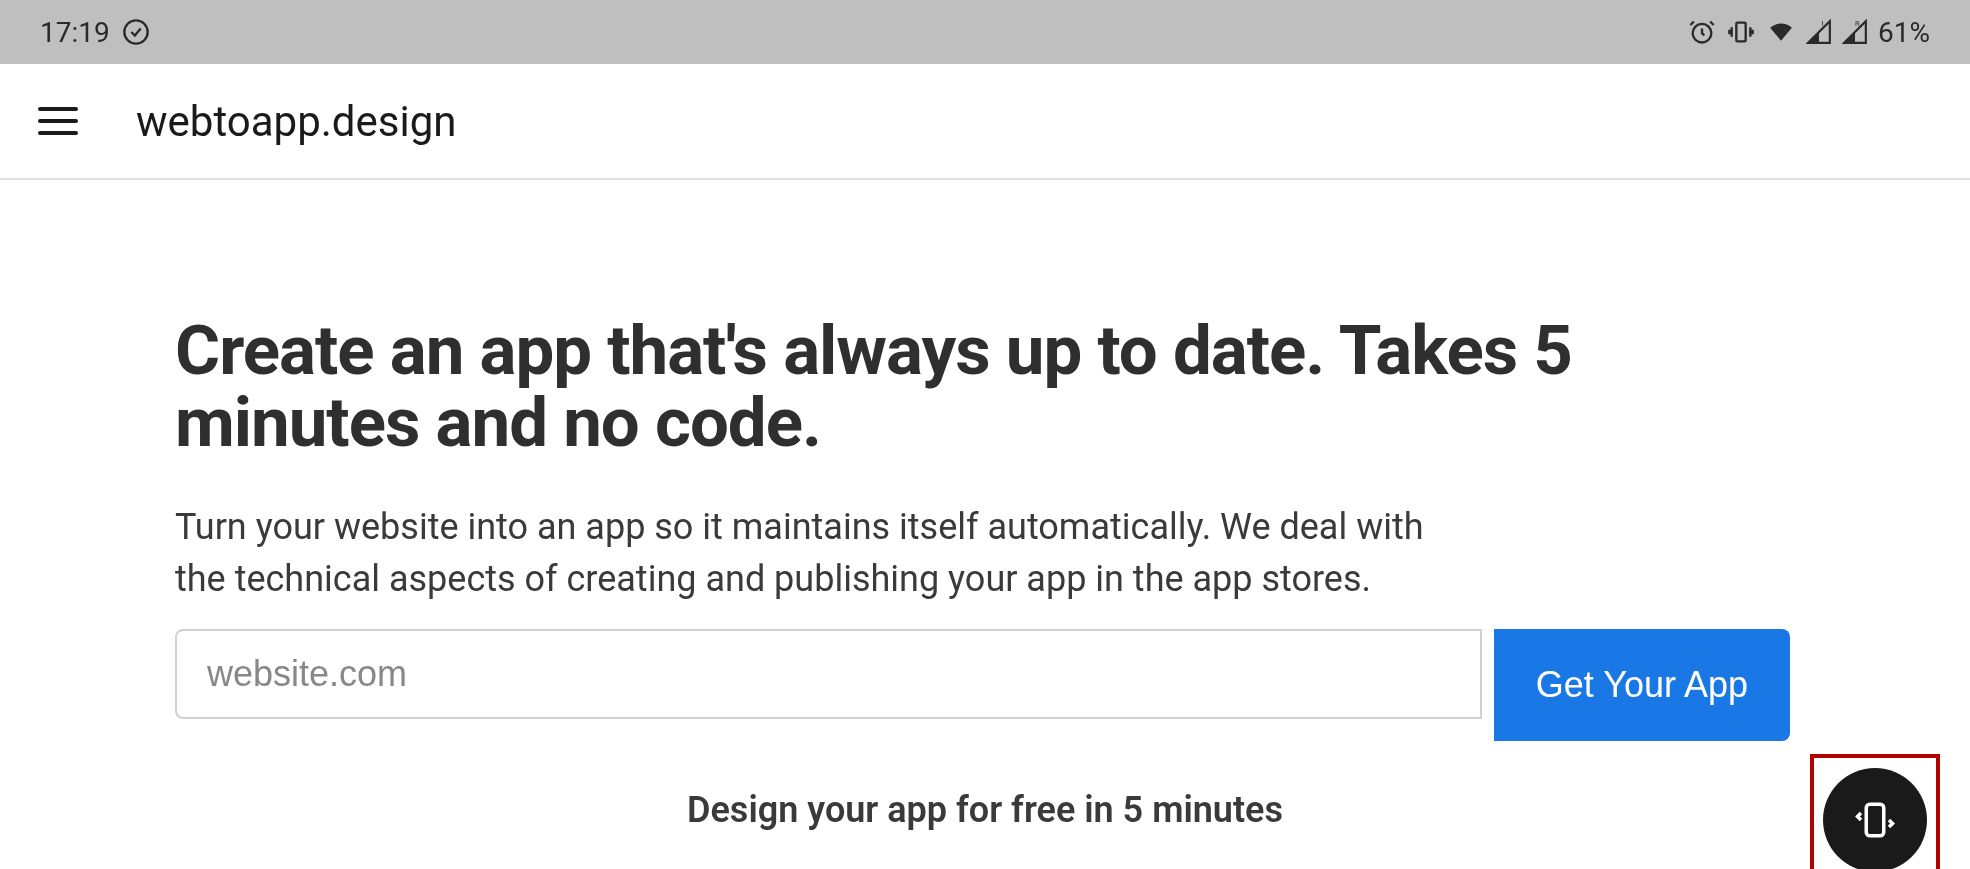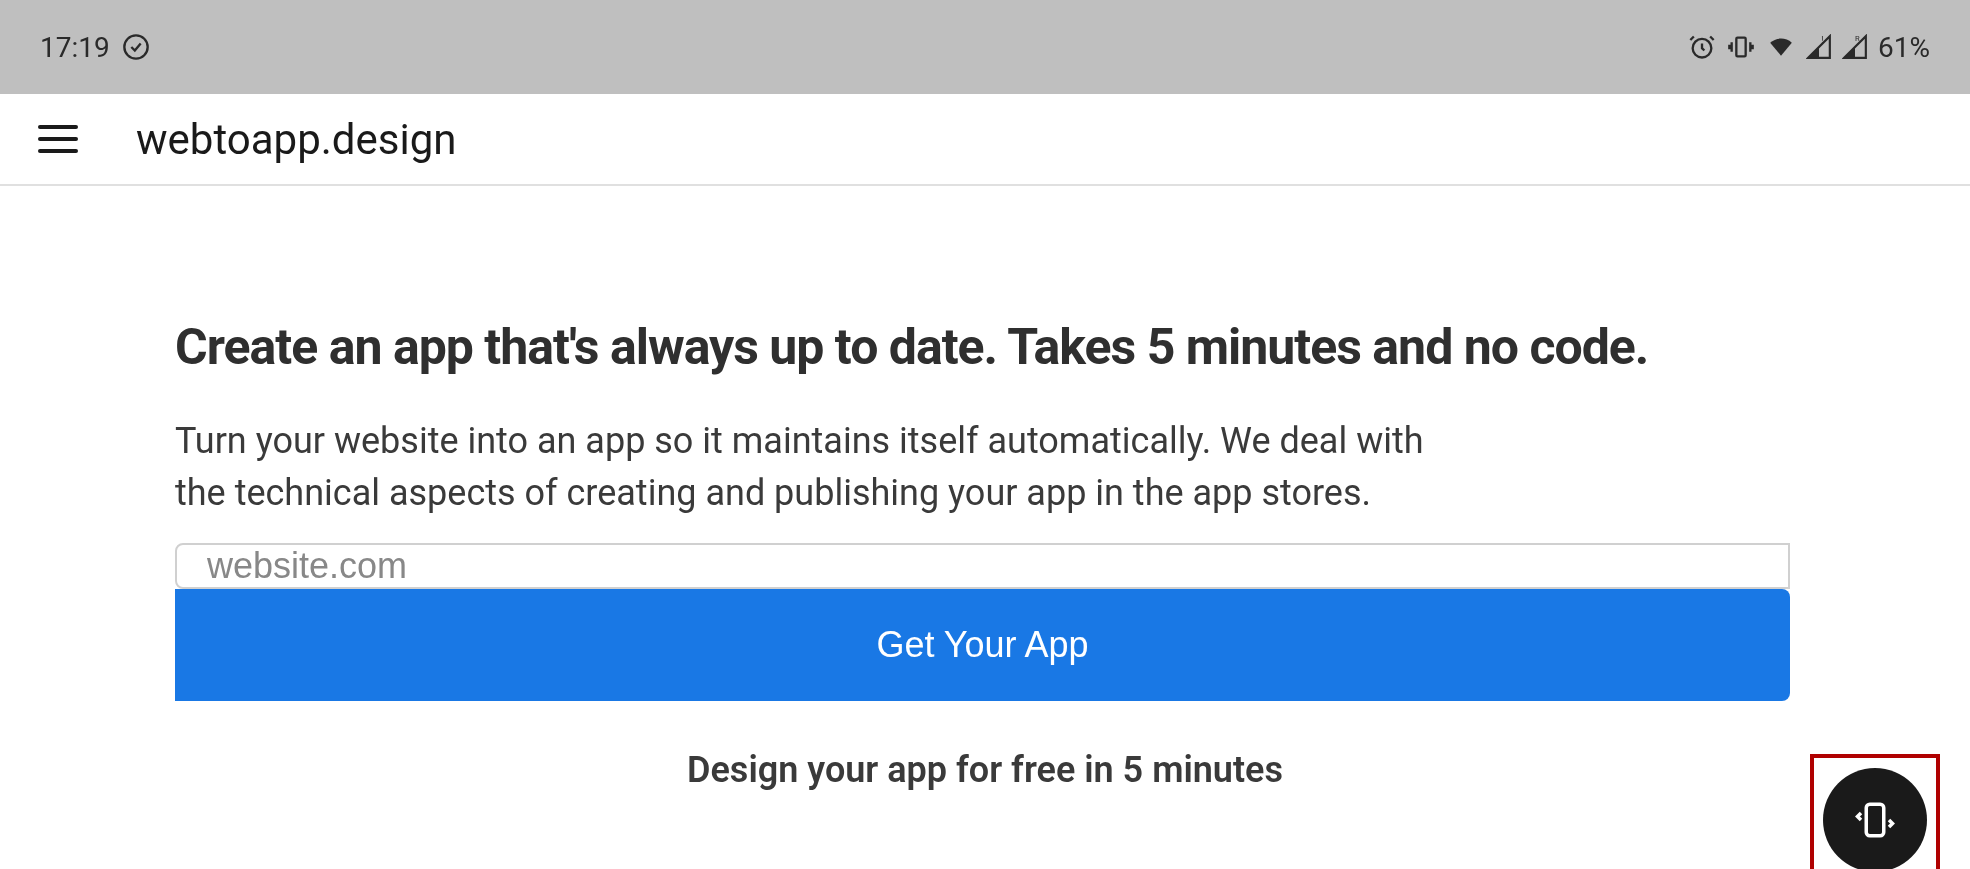--- a/index.html
+++ b/index.html
@@ -9,21 +9,21 @@
     }
     body {
       font-family: -apple-system, BlinkMacSystemFont, 'Segoe UI', Roboto, Helvetica, Arial, sans-serif;
       width: 1970px;
       height: 869px;
       overflow: hidden;
       background: #ffffff;
     }
     .status-bar {
       background: #bfbfbf;
-      height: 94px;
+      height: 64px;
       display: flex;
       justify-content: space-between;
       align-items: center;
       padding: 0 40px;
       color: #2a2a2a;
       font-size: 28px;
     }
     .status-left {
       display: flex;
       align-items: center;
@@ -33,21 +33,21 @@
       display: flex;
       align-items: center;
       gap: 10px;
     }
     .status-icon {
       display: inline-flex;
       align-items: center;
     }
     .app-bar {
       background: #ffffff;
-      height: 92px;
+      height: 116px;
       display: flex;
       align-items: center;
       padding: 0 38px;
       border-bottom: 2px solid #e0e0e0;
       gap: 58px;
     }
     .hamburger {
       display: flex;
       flex-direction: column;
       justify-content: center;
@@ -64,40 +64,39 @@
     }
     .app-title {
       font-size: 42px;
       font-weight: 400;
       color: #1a1a1a;
     }
     .content {
       padding: 135px 175px 0 175px;
     }
     .headline {
-      font-size: 50px;
+      font-size: 69px;
       font-weight: 700;
       color: #2f2f2f;
       line-height: 1.04;
       letter-spacing: -1px;
       margin-bottom: 42px;
     }
     .subheadline {
       font-size: 36px;
       font-weight: 400;
       color: #3a3a3a;
       line-height: 1.45;
       margin-bottom: 24px;
       max-width: 1300px;
     }
     .input-row {
       display: flex;
-      gap: 0;
+      gap: 12px;
       max-width: 1615px;
-      flex-direction: column;
     }
     .url-input {
       flex: 1;
       height: 90px;
       padding: 0 30px;
       font-size: 36px;
       border: 2px solid #d0d0d0;
       border-radius: 8px 0 0 8px;
       color: #333;
       background: #ffffff;

